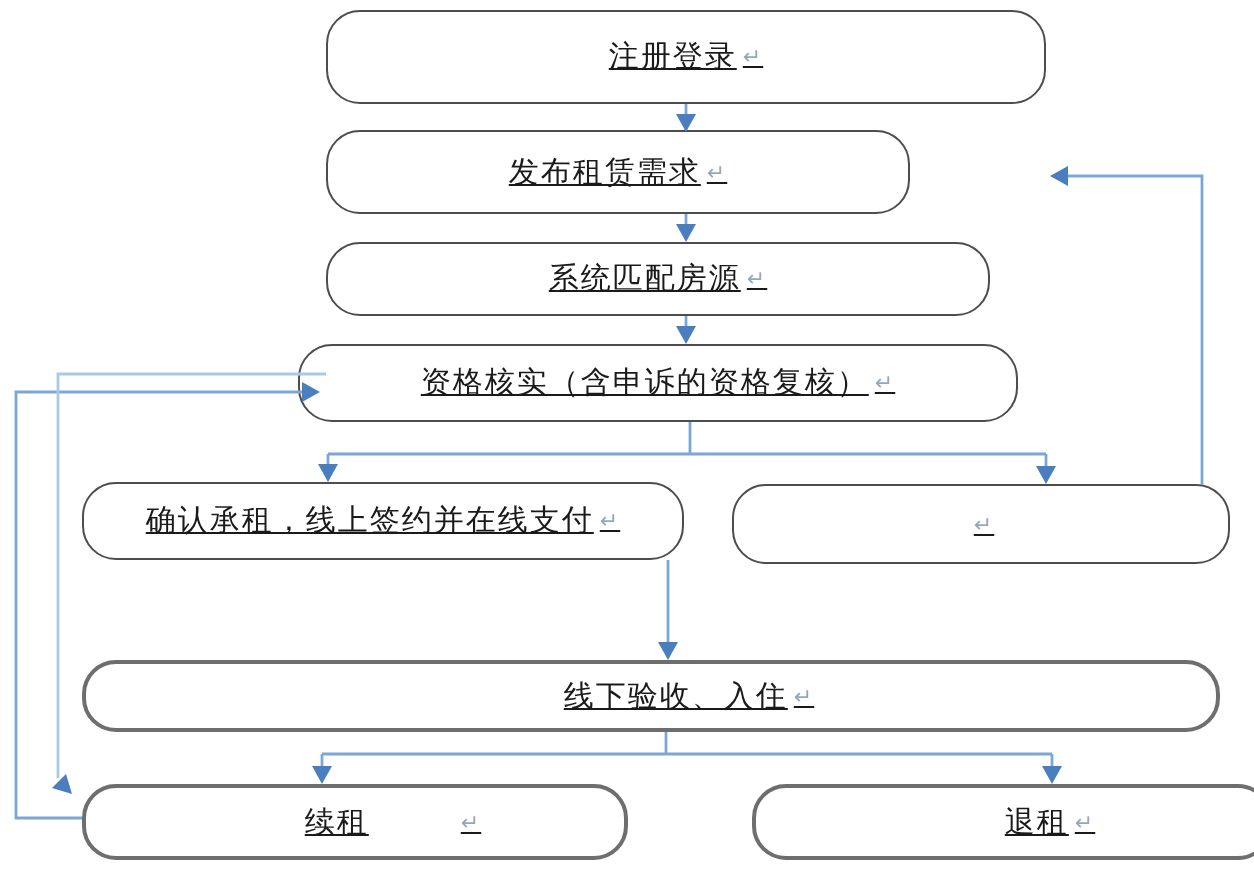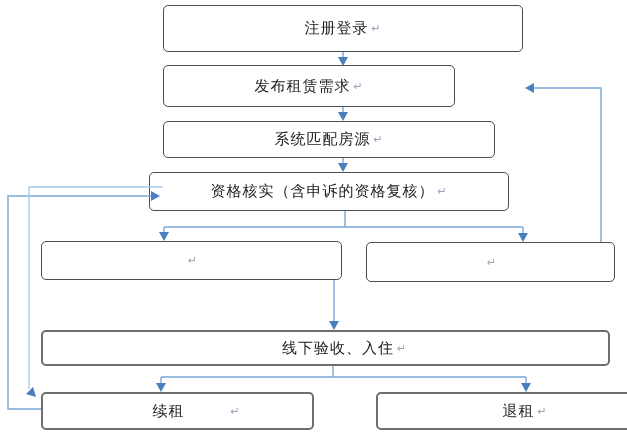--- a/index.html
+++ b/index.html
@@ -6,27 +6,28 @@
   .canvas {
     position:relative;
     width:627px; height:444px;
     background:var(--background,#fff);
     font-family:"Liberation Serif","DejaVu Serif",serif;
     overflow:hidden;
   }
   .box {
     position:absolute;
     display:flex; align-items:center; justify-content:center;
-    border-radius:5px;
+    border-radius:17px;
     background:#fff;
     color:var(--text,#1a1a1a);
     font-size:15px;
     letter-spacing:1px;
     box-sizing:border-box;
     white-space:nowrap;
+    text-decoration:underline;
   }
   .b-thin  { border:1.4px solid var(--box-border,#4d4d4d); }
   .b-med   { border:1.7px solid var(--box-border,#4d4d4d); }
   .b-thick { border:2.2px solid var(--box-border-heavy,#6e6e6e);padding-left:38px; }
   .pilcrow {
     color:var(--pilcrow,#96a6ba);
     font-size:11px;
     margin-left:3px;
     font-family:"DejaVu Sans",sans-serif;
   }
@@ -54,20 +55,21 @@
   </div>
   <div class="box b-thin" style="left:163px; top:121px; width:332px; height:37px;">
     <span>系统匹配房源</span>
       <span class="pilcrow">↵</span>
   </div>
   <div class="box b-thin" style="left:149px; top:172px; width:360px; height:39px;">
     <span>资格核实（含申诉的资格复核）</span>
       <span class="pilcrow">↵</span>
   </div>
   <div class="box b-med" style="left:41px;  top:241px; width:301px; height:39px;">
+    <span>确认承租，线上签约并在线支付</span>
       <span class="pilcrow">↵</span>
   </div>
   <div class="box b-med" style="left:366px; top:242px; width:249px; height:40px;">
       <span class="pilcrow">↵</span>
   </div>
   <div class="box b-thick" style="left:41px;  top:330px; width:569px; height:36px;">
     <span>线下验收、入住</span>
       <span class="pilcrow">↵</span>
   </div>
   <div class="box b-thick" style="left:41px;  top:392px; width:273px; height:38px;gap:43px;">

